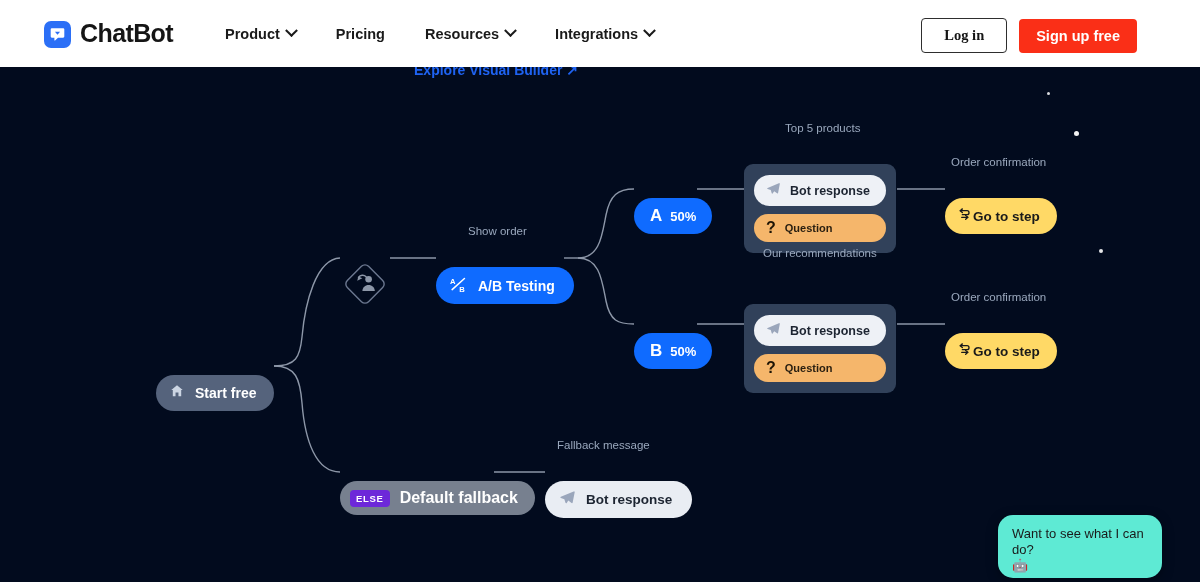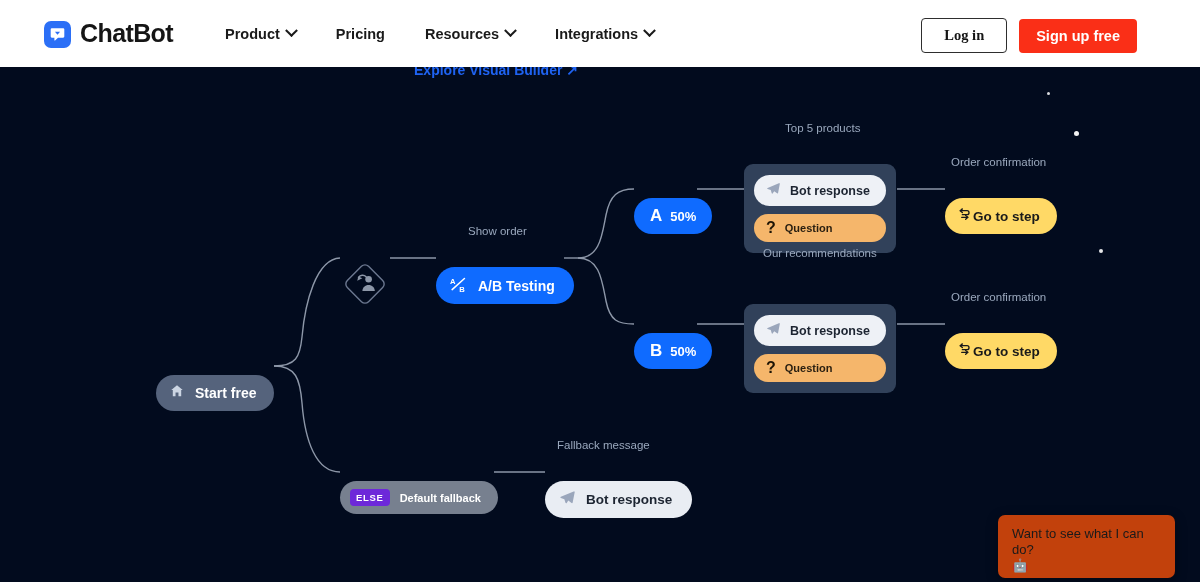--- a/index.html
+++ b/index.html
@@ -120,21 +120,21 @@
   .pill-goto .lbl { color: #1a1a1a; font-size: 13.5px; font-weight: 700; }
 
   .pill-fallback {
     background: #77808f; padding: 8px 17px 8px 10px; gap: 10px;
   }
   .pill-fallback .else {
     background: #6d28d9; color: #fff; border-radius: 4px;
     font-size: 9.5px; font-weight: 700; letter-spacing: 0.7px;
     padding: 3px 6px;
   }
-  .pill-fallback .lbl { color: #fff; font-size: 11px; font-weight: 700; }
+  .pill-fallback .lbl { color: #fff; font-size: 16px; font-weight: 700; }
 
   .pill-botresp-solo {
     background: #e9edf3; padding: 8px 20px 8px 14px; gap: 10px;
   }
   .pill-botresp-solo .lbl { color: #1c2431; font-size: 13.5px; font-weight: 700; }
 
   
   .card {
     background: #31415a; border-radius: 9px;
     padding: 11px 10px; display: flex; flex-direction: column; gap: 8px;
@@ -152,22 +152,22 @@
 
   .node-label {
     position: absolute;
     font-size: 11.5px; color: #9aa8bd; font-weight: 400;
     white-space: nowrap;
   }
 
   
   .chat-bubble {
     position: absolute; left: 998px; top: 448px;
-    width: 177px; height: 63px;
-    background: #c2410c; border-radius: 7px;
+    width: 164px; height: 63px;
+    background: #5eead4; border-radius: 15px;
     padding: 11px 14px;
     box-shadow: 0 3px 12px rgba(0,0,0,0.35);
   }
   .chat-bubble .txt {
     font-size: 13px; color: #1a1a1a; line-height: 1.2;
   }
   .chat-bubble .emoji { font-size: 13px; line-height: 1.4; }
 </style>
 </head>
 <body>

